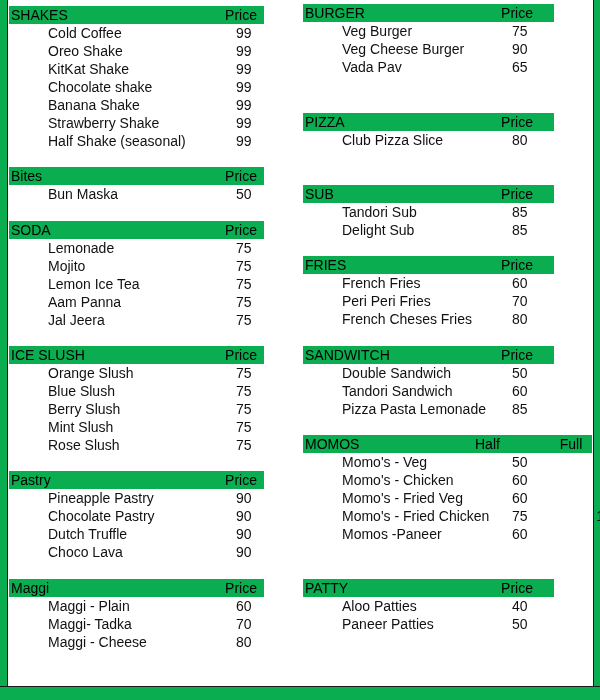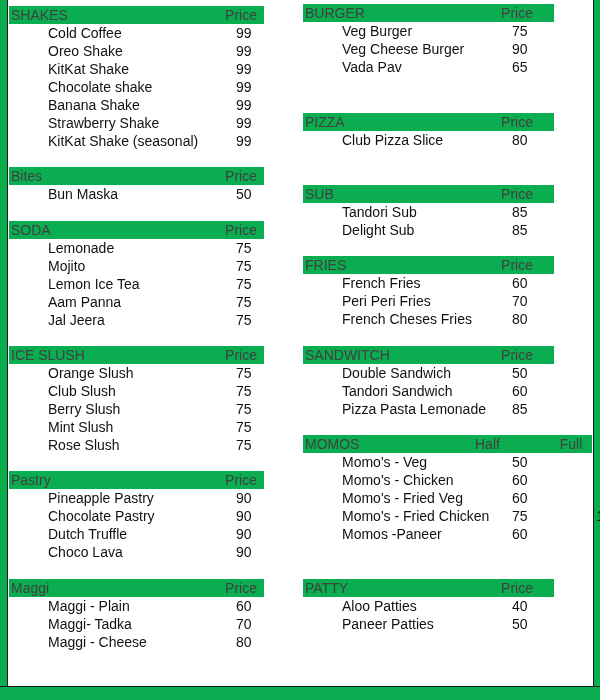--- a/index.html
+++ b/index.html
@@ -5,21 +5,21 @@
   html, body { margin:0; padding:0; }
   body { width:600px; height:700px; position:relative; overflow:hidden; background:#ffffff;
          font-family:"Liberation Sans", sans-serif; color:#111; }
   .left-bar { position:absolute; left:0; top:0; width:7px; height:700px; background:#0aad4f; }
   .left-line { position:absolute; left:7px; top:0; width:1px; height:700px; background:#1a1a1a; }
   .right-line { position:absolute; left:593px; top:0; width:1px; height:700px; background:#1a1a1a; }
   .right-bar { position:absolute; left:594px; top:0; width:6px; height:700px; background:#0aad4f; }
   .bottom-line { position:absolute; left:0; top:686px; width:600px; height:1px; background:#1a1a1a; }
   .bottom-bar { position:absolute; left:0; top:687px; width:600px; height:13px; background:#0aad4f; }
   .section { position:absolute; }
-  .hdr { height:18px; background:#0aad4f; color:#404040; position:relative; font-size:14px; line-height:18px; }
+  .hdr { height:18px; background:#0aad4f; color:#000000; position:relative; font-size:14px; line-height:18px; }
   .hdr .t { position:absolute; left:2px; top:0; }
   .hdr .p { position:absolute; top:0; text-align:right; }
   .row { height:18px; position:relative; font-size:14px; line-height:18px;margin-left:37px; }
   .row .n { position:absolute; left:2px; top:0; white-space:nowrap; }
   .row .v { position:absolute; top:0; text-align:left; }
   .L { left:9px; width:255px; }
   .R { left:303px; width:251px; }
   .L .p, .L .v { left:190px; width:58px; }
   .R .p, .R .v { left:172px; width:58px; }
   .momos { width:289px; }
@@ -59,21 +59,21 @@
     </div>
     <div class="row">
       <span class="n">Banana Shake</span>
       <span class="v">99</span>
     </div>
     <div class="row">
       <span class="n">Strawberry Shake</span>
       <span class="v">99</span>
     </div>
     <div class="row">
-      <span class="n">KitKat Shake (seasonal)</span>
+      <span class="n">Half Shake (seasonal)</span>
       <span class="v">99</span>
     </div>
   </div>
 <div class="section L" style="top:167px">
     <div class="hdr">
       <span class="t">Bites</span>
       <span class="p">Price</span>
     </div>
     <div class="row">
       <span class="n">Bun Maska</span>
@@ -109,21 +109,21 @@
 <div class="section L" style="top:346px">
     <div class="hdr">
       <span class="t">ICE SLUSH</span>
       <span class="p">Price</span>
     </div>
     <div class="row">
       <span class="n">Orange Slush</span>
       <span class="v">75</span>
     </div>
     <div class="row">
-      <span class="n">Club Slush</span>
+      <span class="n">Blue Slush</span>
       <span class="v">75</span>
     </div>
     <div class="row">
       <span class="n">Berry Slush</span>
       <span class="v">75</span>
     </div>
     <div class="row">
       <span class="n">Mint Slush</span>
       <span class="v">75</span>
     </div>

